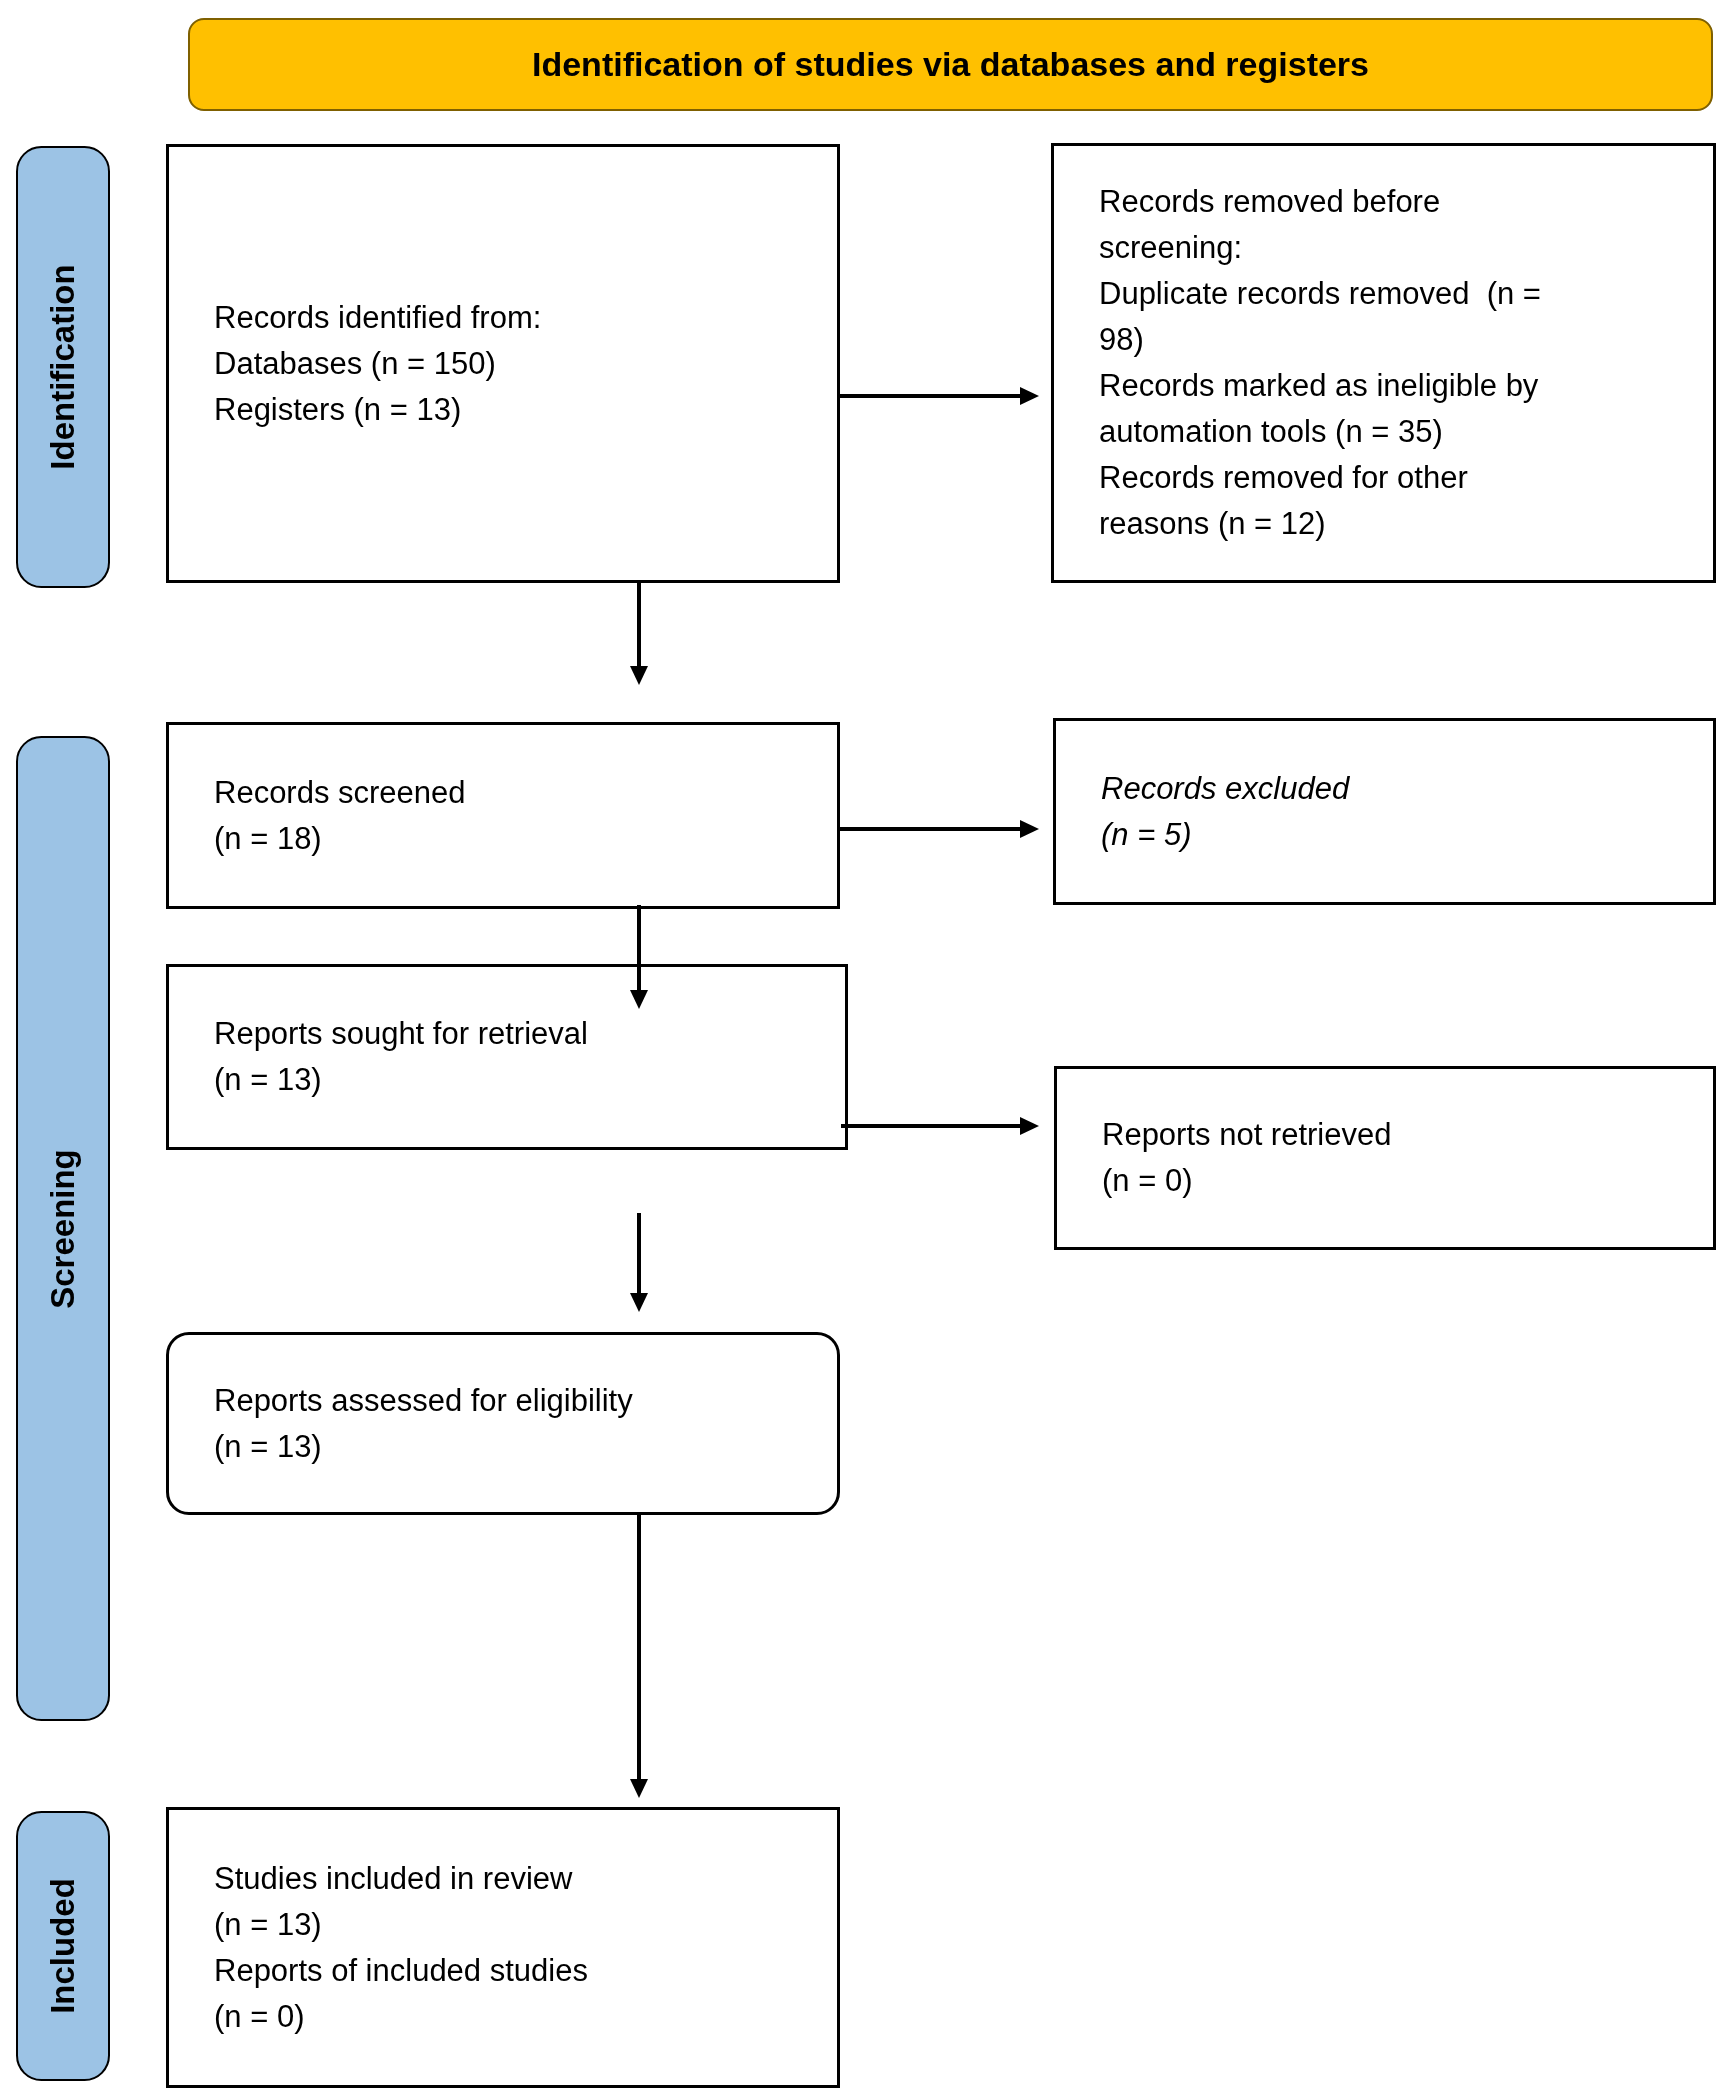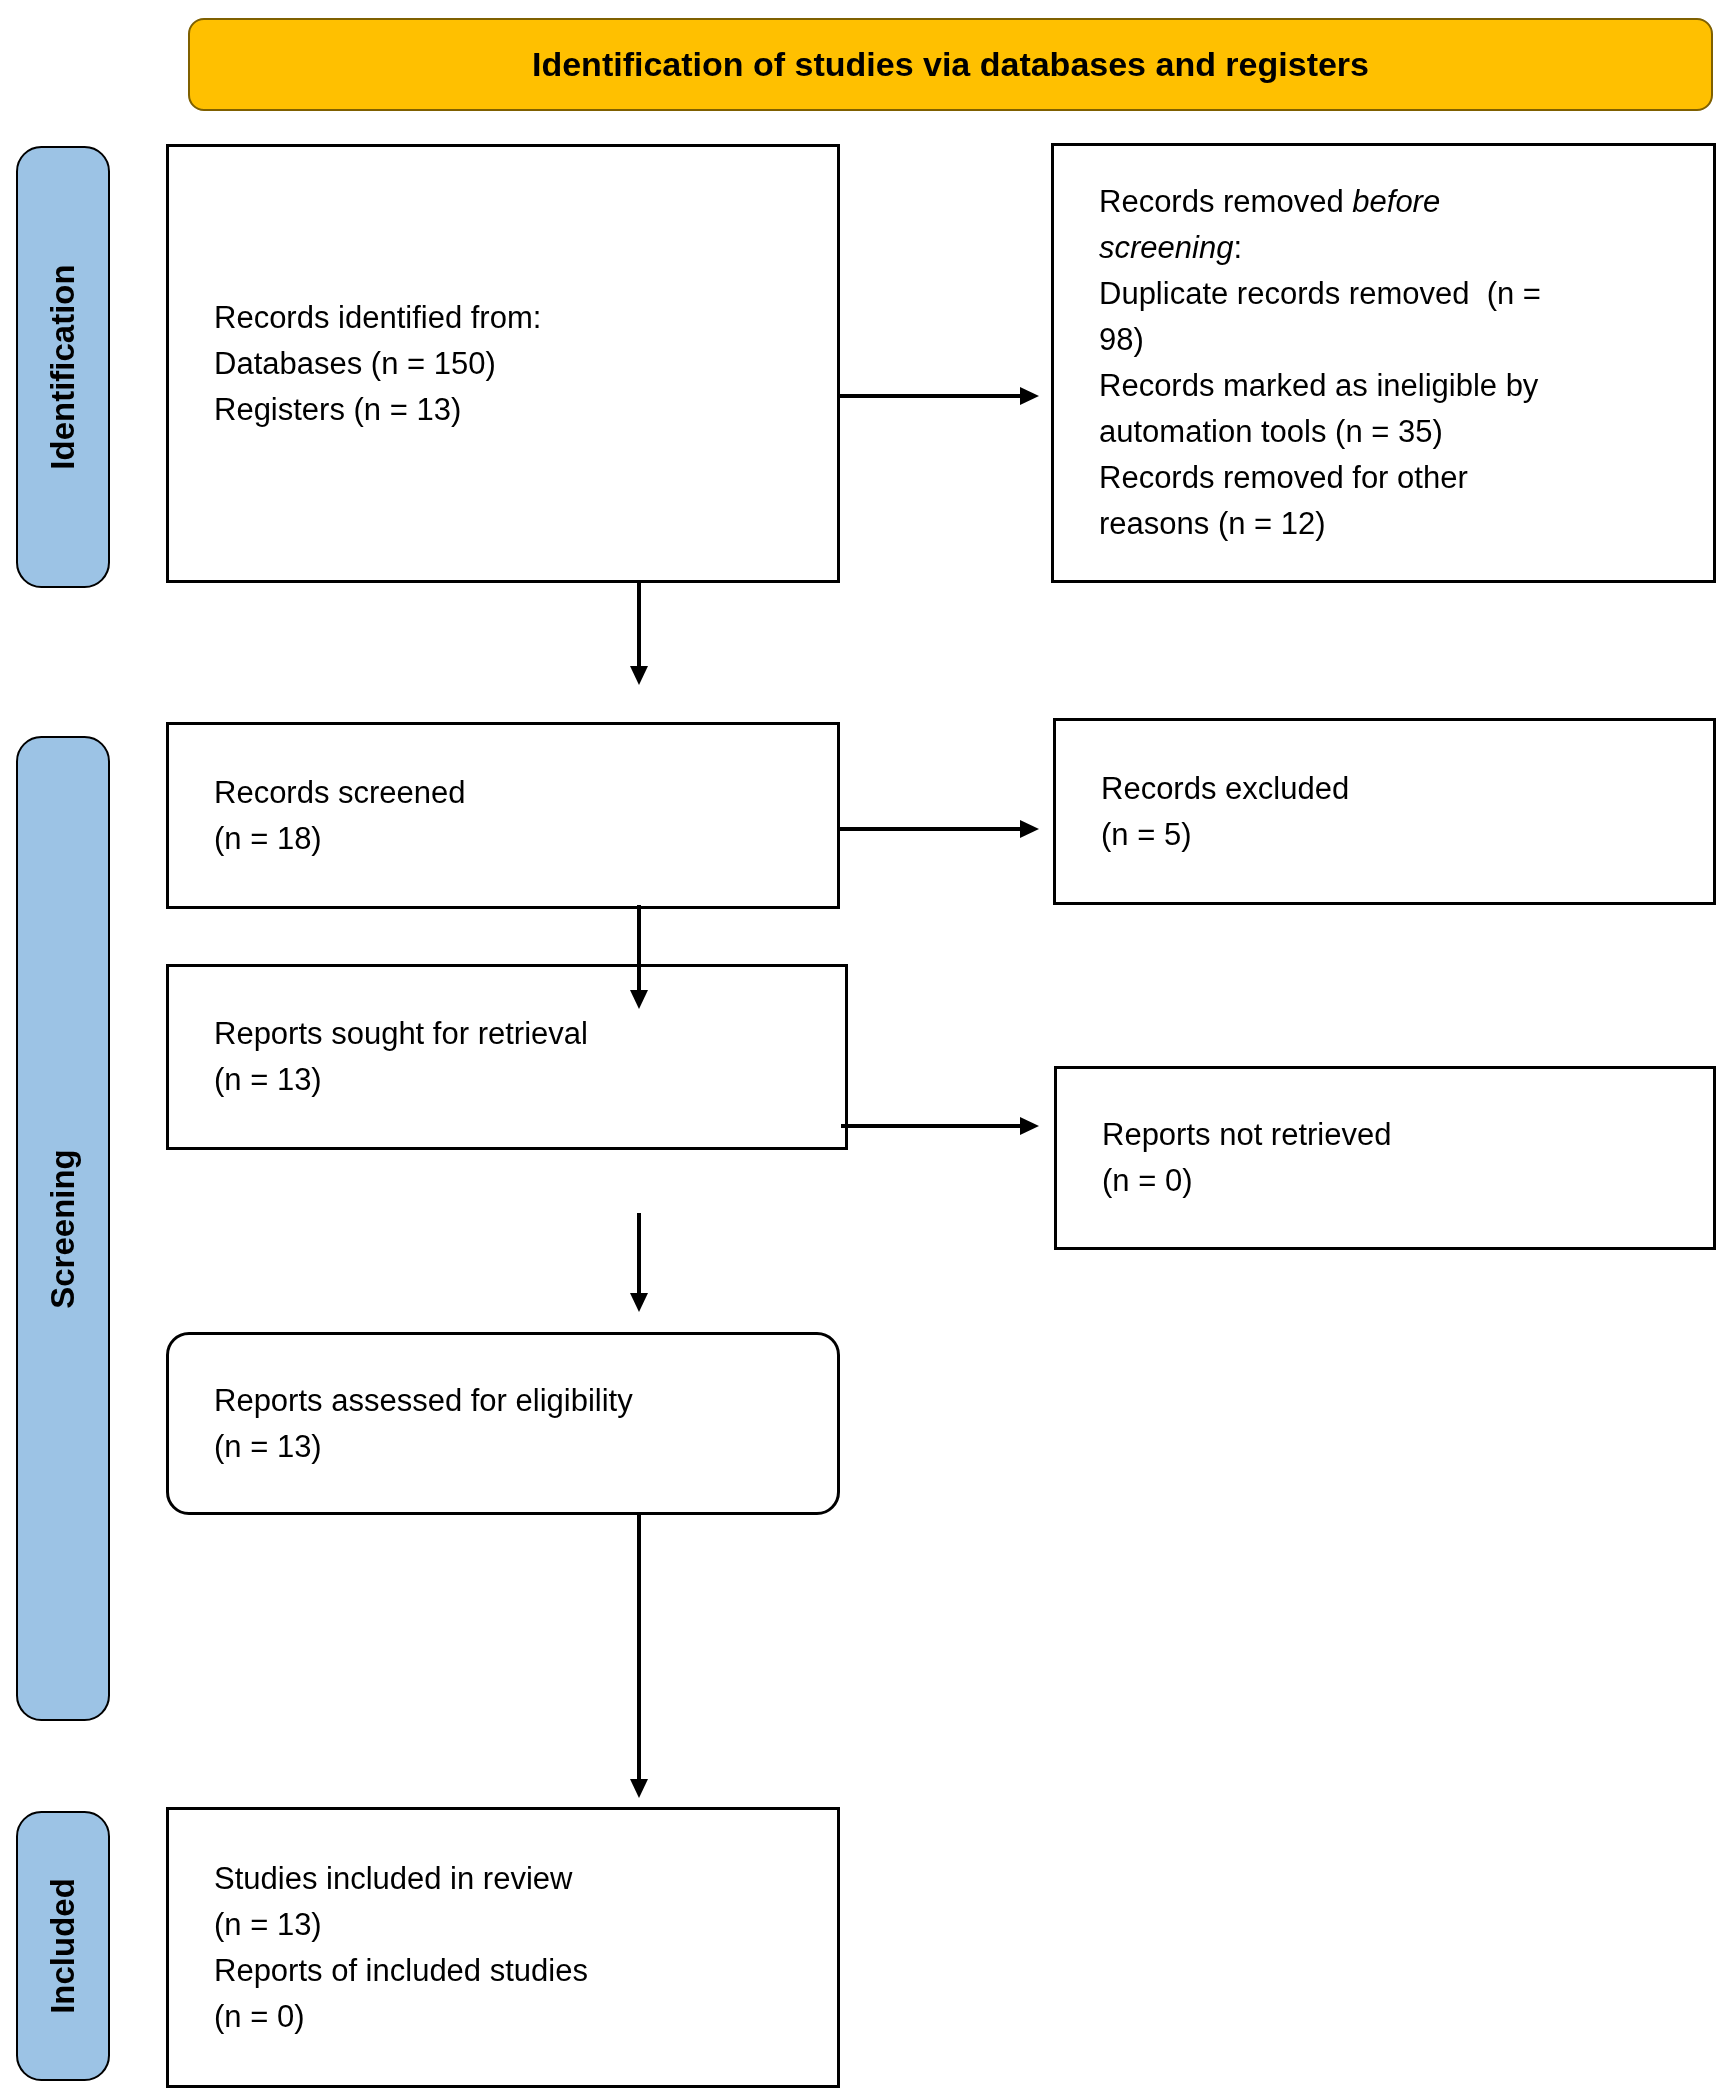--- a/index.html
+++ b/index.html
@@ -52,25 +52,25 @@
     background:#ffffff;
     border:3.2px solid var(--ink);
     box-sizing:border-box;
     display:flex; align-items:center;
   }
   .box-text{
     padding-left:45px; padding-right:37px;
     font-size:31px; line-height:46px;
     white-space:pre-wrap;
   }
-  .box-text .it{ font-style:italic; }
+  .box-text .it{ }
   .box-records-identified{ left:166px; top:144px;  width:674px; height:439px; }
   .box-records-removed   { left:1051px; top:143px; width:665px; height:440px; }
   .box-records-screened  { left:166px; top:722px; width:674px; height:187px; }
-  .box-records-excluded  { left:1053px; top:718px; width:663px; height:187px; }
+  .box-records-excluded  { left:1053px; top:718px; width:663px; height:187px;font-style:italic; }
   .box-reports-sought    { left:166px; top:964px; width:682px; height:186px; }
   .box-reports-not-retrieved{ left:1054px; top:1034px; width:662px; height:184px;margin-top:32px; }
   .box-reports-assessed  { left:166px; top:1332px; width:674px; height:183px;border-radius:23px; }
   .box-studies-included  { left:166px; top:1807px; width:674px; height:281px;align-items:center; }
   .hline{ position:absolute; height:3.7px; background:var(--ink); }
   .vline{ position:absolute; width:3.7px;  background:var(--ink); }
   .head-right{
     position:absolute; width:0; height:0;
     border-top:9px solid transparent;
     border-bottom:9px solid transparent;

